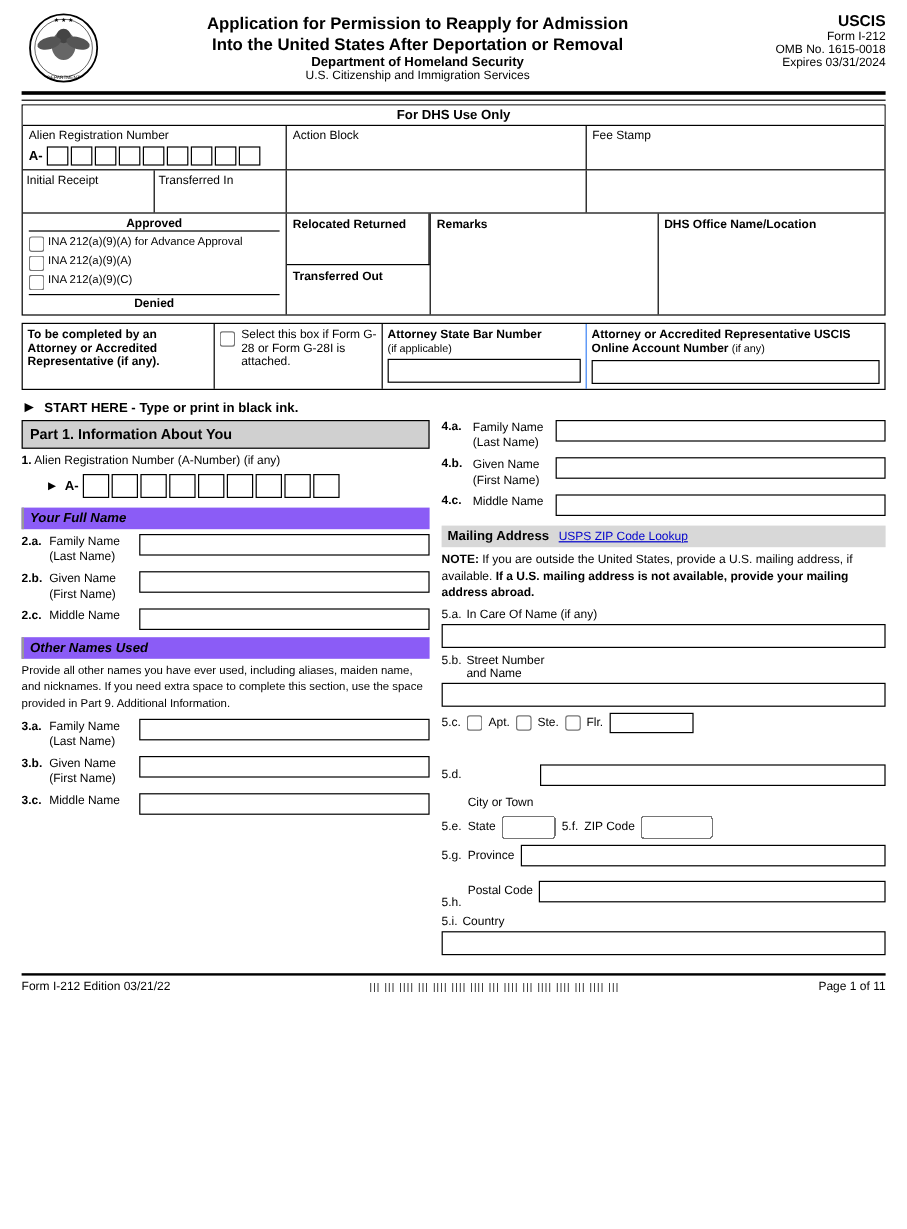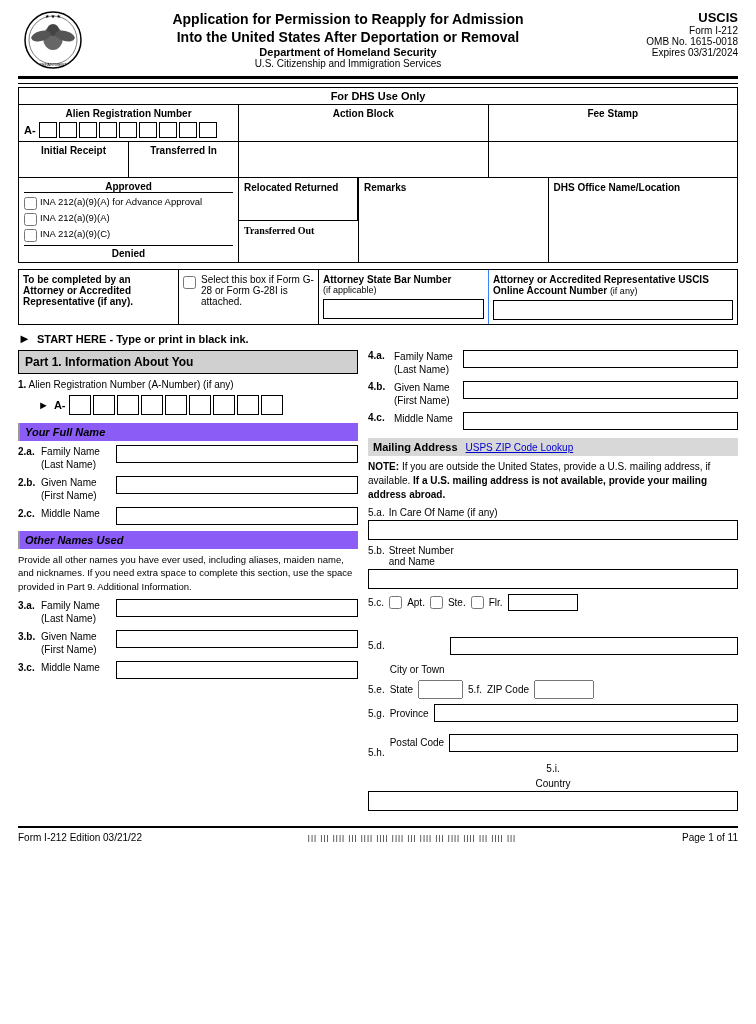--- a/index.html
+++ b/index.html
@@ -19,42 +19,42 @@
 
     .divider-thick { border: none; border-top: 3px solid #000; margin: 4px 0; }
     .divider-thin { border: none; border-top: 1px solid #000; margin: 3px 0; }
 
     
     .dhs-section { border: 1px solid #000; margin-bottom: 6px; }
     .dhs-header { text-align: center; font-weight: bold; font-size: 11px; background: #fff; border-bottom: 1px solid #000; padding: 2px; }
     .dhs-row1 { display: flex; border-bottom: 1px solid #000; }
     .dhs-cell { border-right: 1px solid #000; padding: 3px 5px; }
     .dhs-cell:last-child { border-right: none; }
-    .dhs-cell-label { font-weight: bold; font-size: 10px; display: block; text-align: center; }
+    .dhs-cell-label { font-weight: normal; font-size: 10px; display: block; }
     .alien-reg { flex: 0 0 220px; }
     .fee-stamp { flex: 1; }
     .action-block { flex: 1; }
     .alien-reg-inputs { display: flex; align-items: center; font-size: 11px; margin-top: 3px; }
     .alien-reg-inputs span { font-weight: bold; margin-right: 3px; }
     .a-box { display: flex; gap: 2px; }
     .a-box-cell { width: 18px; height: 16px; border: 1px solid #000; }
     .dhs-row2 { display: flex; border-bottom: 1px solid #000; }
     .receipt-transferred { flex: 0 0 220px; display: flex; border-right: 1px solid #000; }
     .receipt-cell { flex: 1; padding: 3px; border-right: 1px solid #000; }
     .receipt-cell:last-child { border-right: none; }
     .dhs-row3 { display: flex; }
     .approved-col { flex: 0 0 220px; border-right: 1px solid #000; padding: 3px 5px; }
     .approved-col .approved-label { font-weight: bold; font-size: 10px; text-align: center; border-bottom: 1px solid #000; margin-bottom: 3px; }
     .checkbox-row { display: flex; align-items: flex-start; margin: 2px 0; font-size: 9.5px; }
     .checkbox-row input[type=checkbox] { margin-right: 3px; margin-top: 1px; }
     .denied-label { font-weight: bold; font-size: 10px; text-align: center; border-top: 1px solid #000; margin-top: 3px; padding-top: 2px; }
     .relocated-col { flex: 0 0 120px; border-right: 1px solid #000; padding: 3px 5px; }
     .relocated-label { font-weight: bold; font-size: 10px; }
     .transferred-out-col { flex: 0 0 120px; border-right: 1px solid #000; padding: 3px 5px; }
-    .transferred-out-label { font-weight: bold; font-size: 10px; font-family: Liberation Serif, serif; }
+    .transferred-out-label { font-weight: bold; font-size: 10px; }
     .remarks-col { flex: 1; border-right: 1px solid #000; padding: 3px 5px; }
     .remarks-label { font-weight: bold; font-size: 10px; }
     .dhs-office-col { flex: 1; padding: 3px 5px; }
     .dhs-office-label { font-weight: bold; font-size: 10px; text-align: center; }
 
     
     .attorney-section { border: 1px solid #000; margin-bottom: 6px; display: flex; }
     .atty-left { flex: 0 0 160px; padding: 4px; border-right: 1px solid #000; font-size: 10px; }
     .atty-left b { font-size: 10px; }
     .atty-middle { flex: 0 0 140px; padding: 4px; border-right: 1px solid #000; display: flex; align-items: flex-start; gap: 5px; font-size: 10px; }
@@ -433,21 +433,21 @@
         <input type="text" style="flex: 1 1 0%; height: 18px; border: 1px solid rgb(0, 0, 0);">
       </div>
 
       <div style="margin-bottom:5px; display:flex; align-items:center; gap:5px;">
         <span style="font-size:10px;margin-top:20px;">5.h.</span>
         <span style="font-size:10px;">Postal Code</span>
         <input type="text" style="flex: 1 1 0%; height: 18px; border: 1px solid rgb(0, 0, 0);">
       </div>
 
       <div style="margin-bottom:5px;">
-        <div style="font-size:10px; display:flex; align-items:center; gap:4px;flex-direction:column;">
+        <div style="font-size:10px; display:flex; align-items:center; gap:4px;">
           <span>5.i.</span>
           <span>Country</span>
         </div>
         <input type="text" class="full-width-input" style="">
       </div>
 
     </div>
   </div>
 
   <div class="footer">

